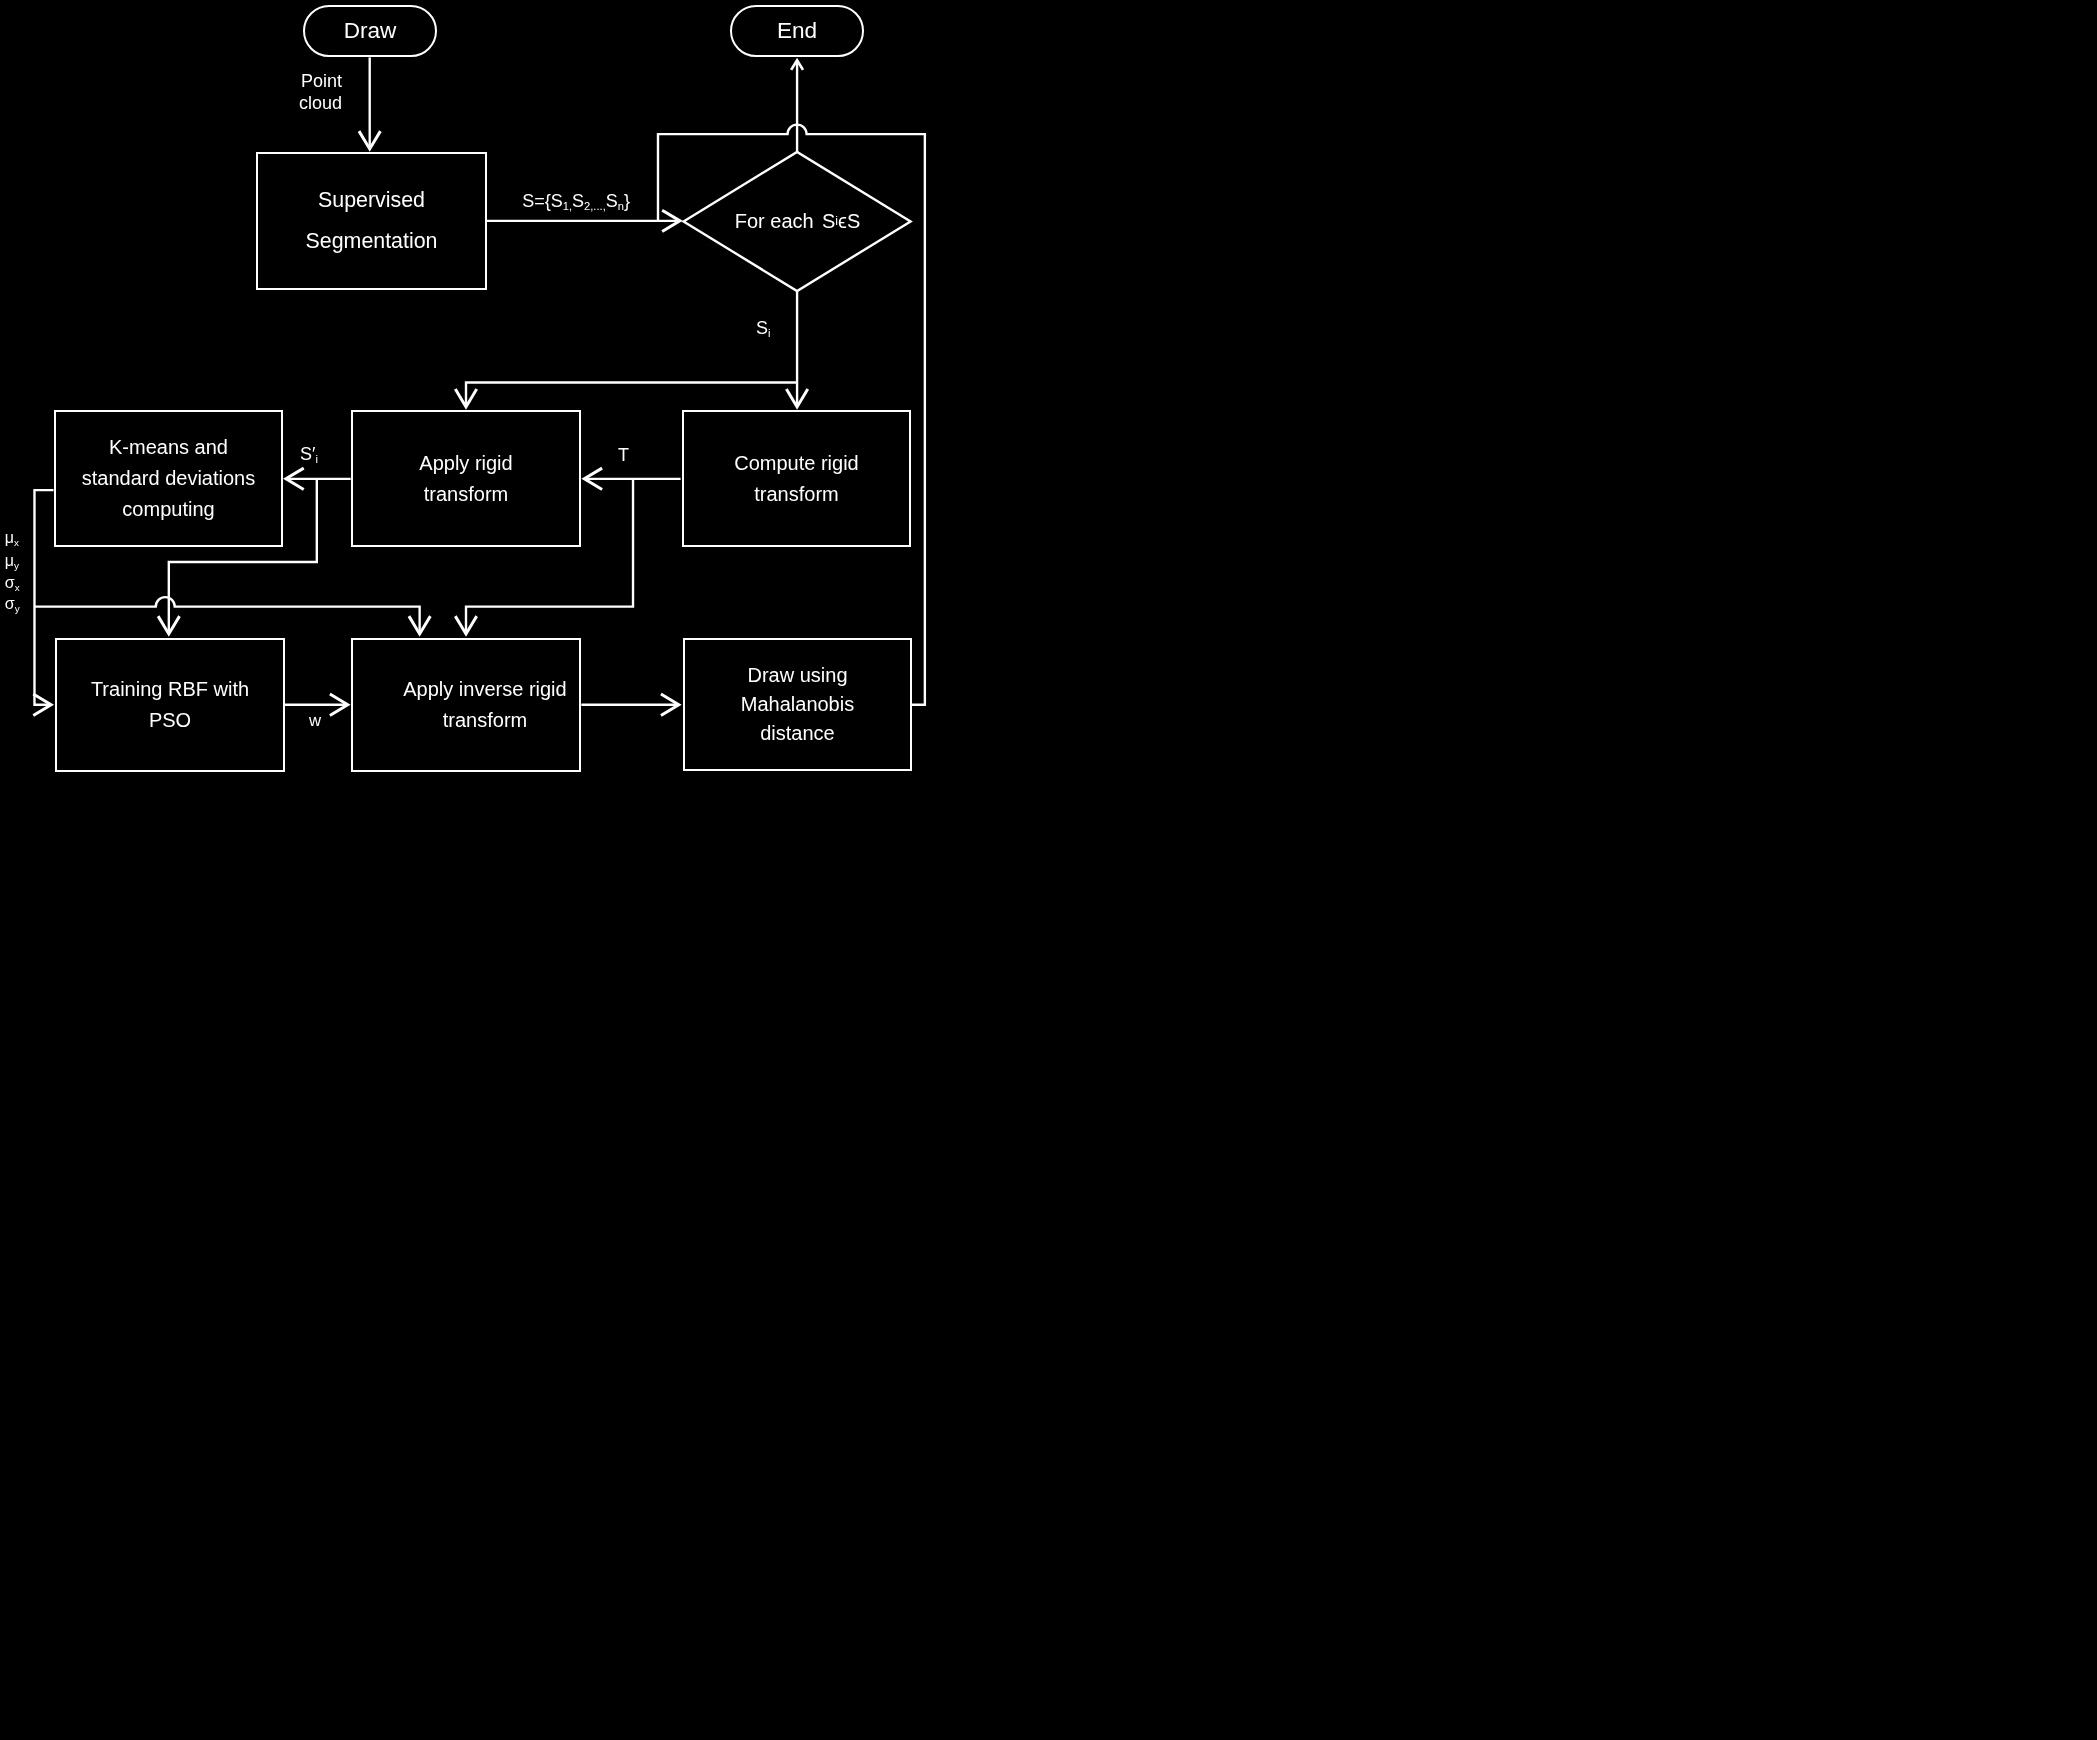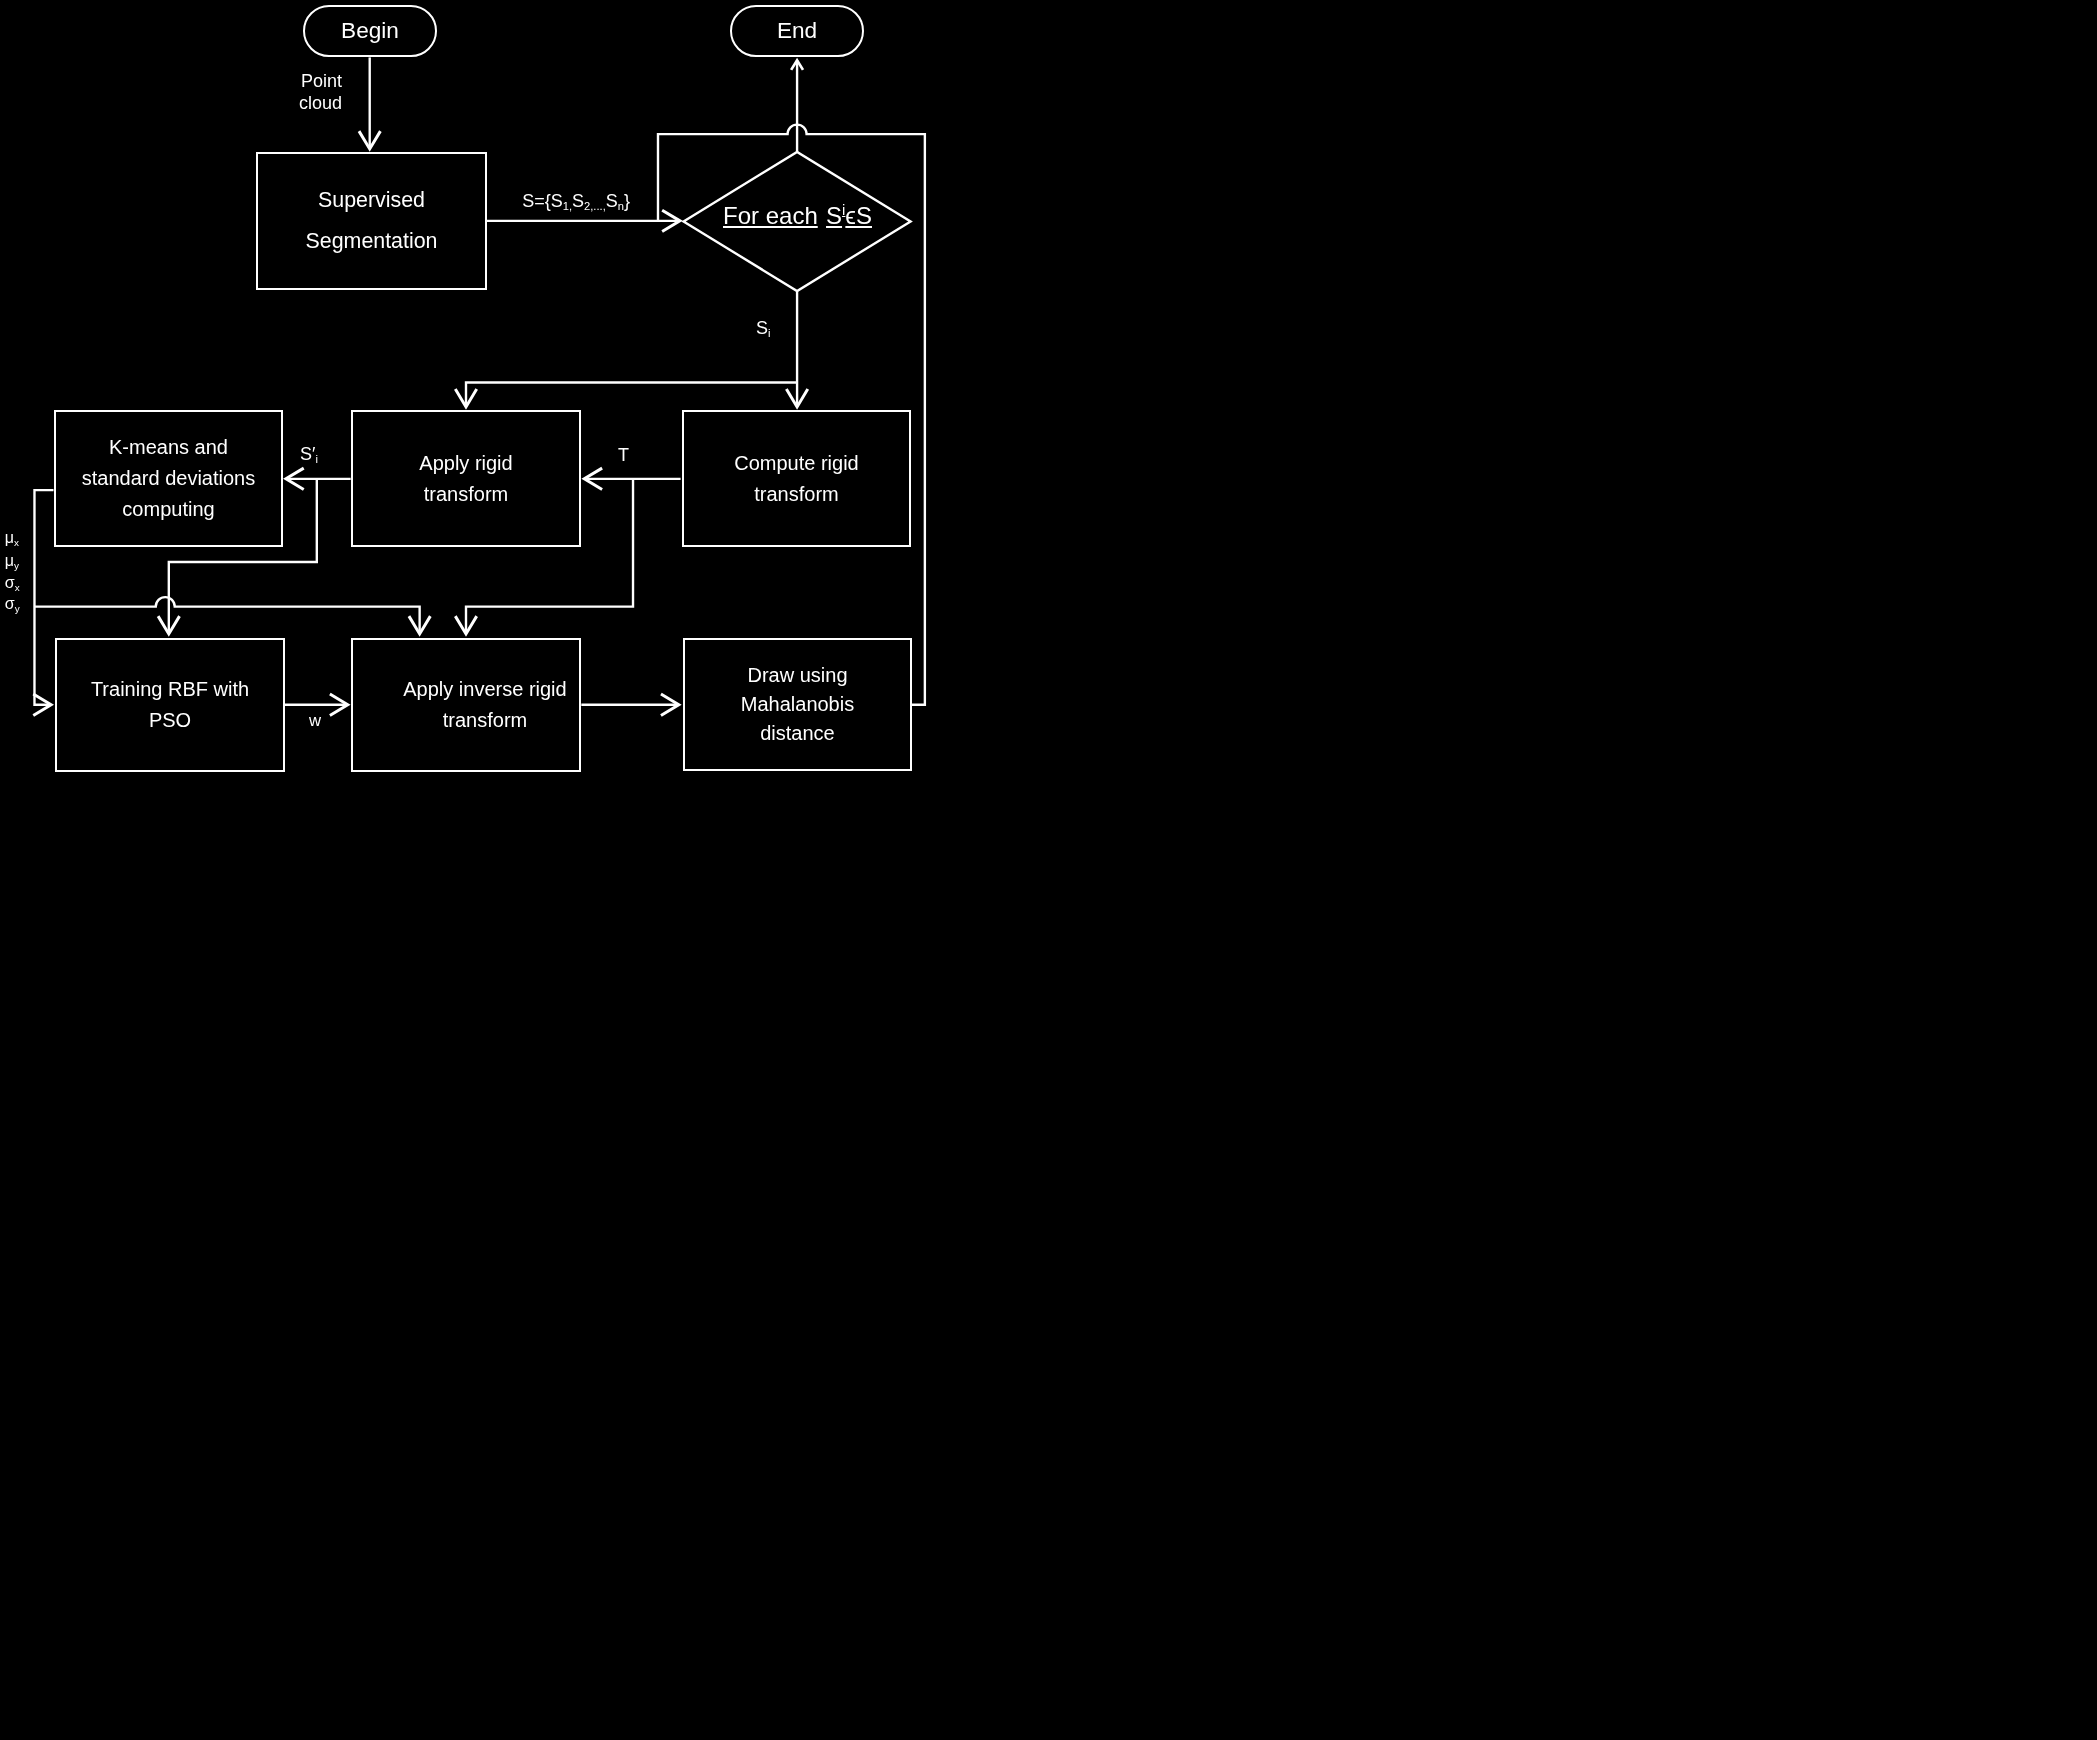--- a/index.html
+++ b/index.html
@@ -11,22 +11,22 @@
   .wires path{fill:none;stroke:#fff;stroke-width:4;}
   .wires polygon{fill:#000;stroke:#fff;stroke-width:4;}
   .node{
     position:absolute;box-sizing:border-box;background:#000;border:2.4px solid #fff;
     display:flex;flex-direction:column;align-items:center;justify-content:center;
     text-align:center;font-size:20px;line-height:1.55;
   }
   .terminator{border-radius:26px;font-size:22.6px;}
   .seg{font-size:21.4px;line-height:1.9;}
   .diamond-label{
-    position:absolute;display:flex;align-items:flex-start;justify-content:center;
-    text-align:center;font-size:24px;background:transparent;border:none;text-decoration:underline;
+    position:absolute;display:flex;align-items:center;justify-content:center;
+    text-align:center;font-size:20px;background:transparent;border:none;
   }
   .elabel{position:absolute;font-size:18px;line-height:1.2;white-space:nowrap;}
   .elabel.right{text-align:right;}
   .musig{position:absolute;font-size:16px;line-height:1;}
   .sub{font-size:0.62em;vertical-align:-0.28em;}
   .gap-s{margin-left:8.3px;}
   .wlab{font-size:16.7px;}
 </style>
 </head>
 <body>
@@ -55,21 +55,21 @@
     <path d="M90,824 L58,824 L58,1185 L86,1185" marker-end="url(#arr)"></path>
     <path d="M58,1020 L262,1020 A16,16 0 0 1 294,1020 L706,1020 L706,1066" marker-end="url(#arr)"></path>
     <path d="M1065,805 L1065,1020 L784,1020 L784,1066" marker-end="url(#arr)"></path>
     <path d="M479,1185 L585,1185" marker-end="url(#arr)"></path>
     <path d="M978,1185 L1142,1185" marker-end="url(#arr)"></path>
 
     <polygon points="1150,372 1341,255 1532,372 1341,489"></polygon>
   </svg>
 
   <div class="node terminator" style="left:303px;top:4.8px;width:134px;height:52px;">
-    <div>Begin</div>
+    <div>Draw</div>
   </div>
   <div class="node terminator" style="left:730px;top:4.8px;width:134px;height:52px;">
     <div>End</div>
   </div>
 
   <div class="node seg" style="left:256px;top:152px;width:231px;height:138px;">
     <div>Supervised</div>
     <div>Segmentation</div>
   </div>
 

